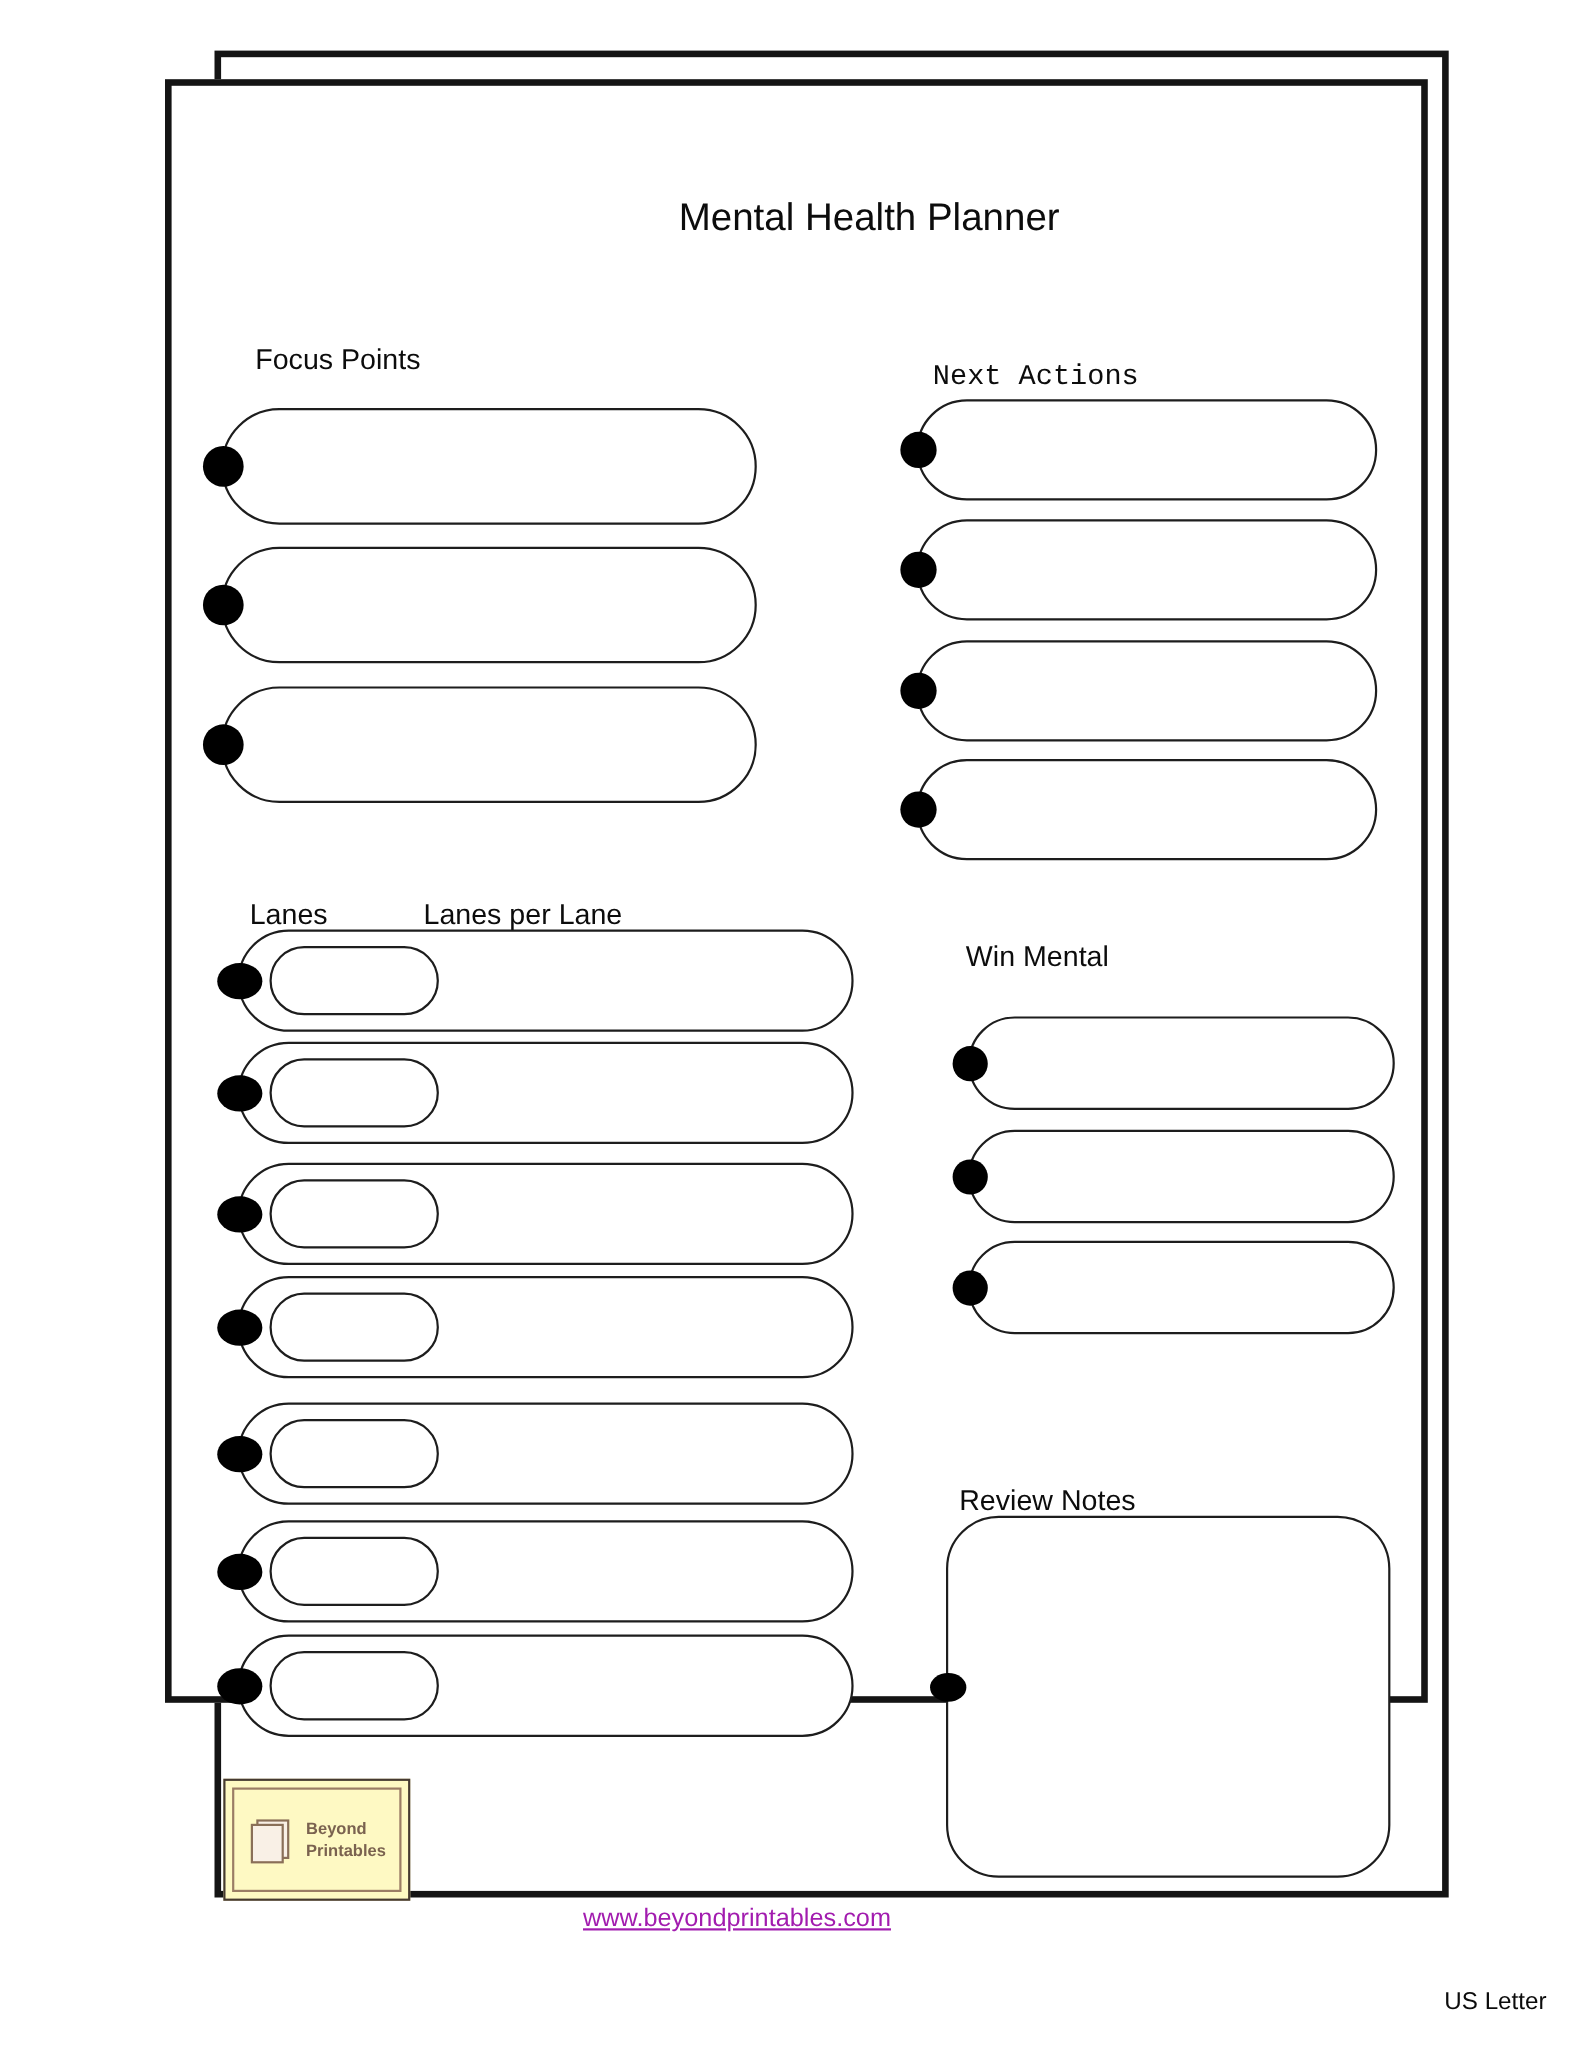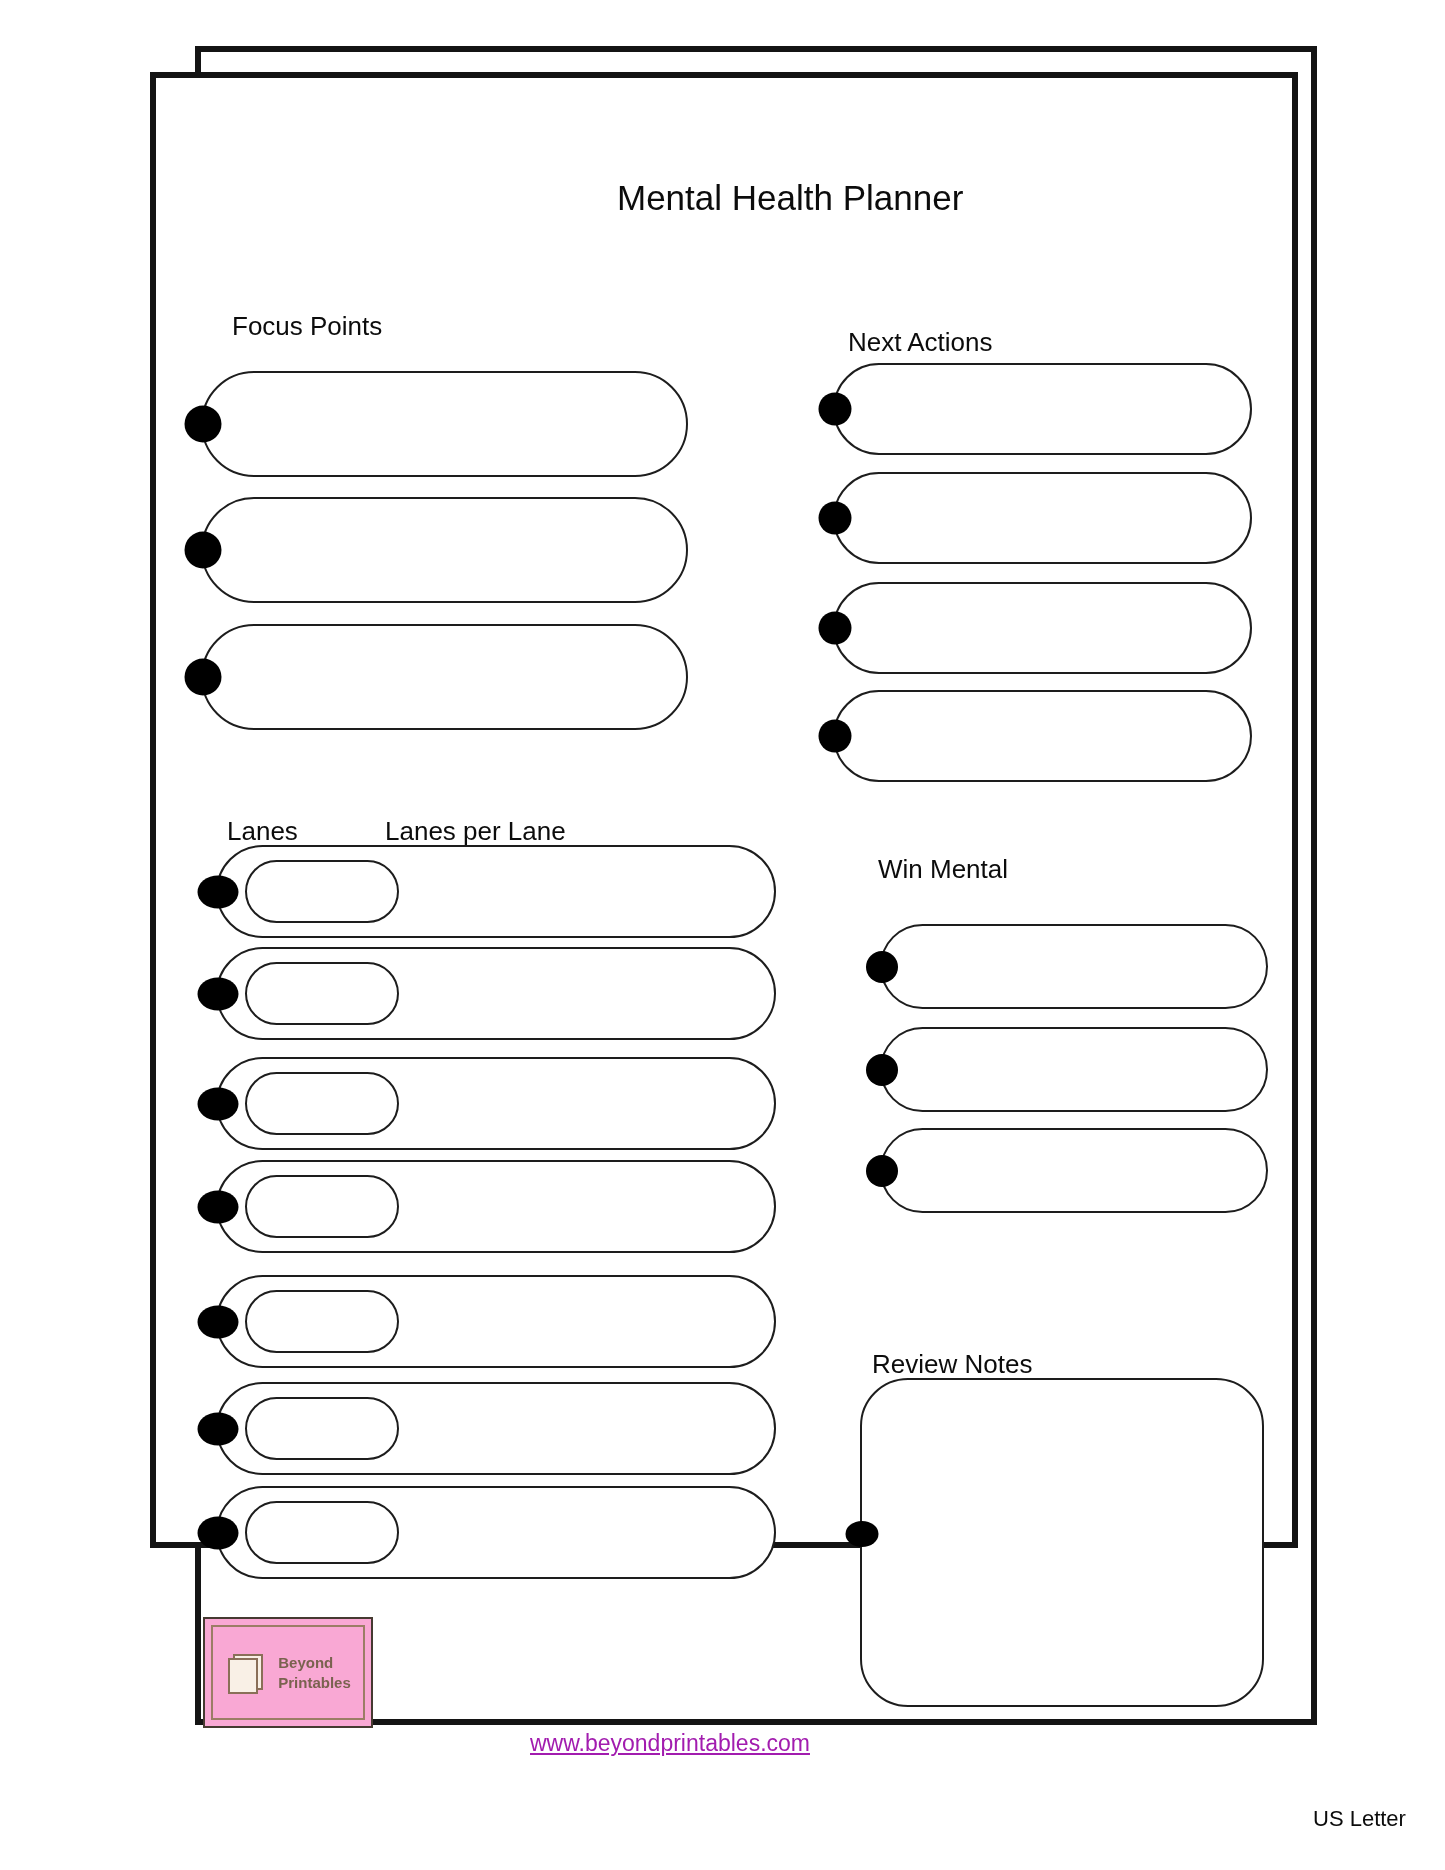--- a/index.html
+++ b/index.html
@@ -18,21 +18,21 @@
   .na .dot{width:33px;height:33px;}
   .lane .dot{width:41px;height:33px;}
   .wt .dot{width:32px;height:32px;}
   .inner-pill{position:absolute;left:27px;top:13px;width:154px;height:63px;box-sizing:border-box;
     border:2px solid #1d1d1d;border-radius:999px;background:#fff;}
   #review-notes-box{position:absolute;left:704px;top:1300px;width:404px;height:329px;box-sizing:border-box;
     border:2px solid #1d1d1d;border-radius:48px;background:#fff;}
   #review-notes-dot{position:absolute;left:0;top:154px;transform:translate(-50%,-50%);
     width:33px;height:26px;background:#000;border-radius:50%;}
   #brand-logo{position:absolute;left:47px;top:1539px;width:170px;height:111px;box-sizing:border-box;
-    background:#f9a8d4;border:2px solid #46healthy3a31;border:2px solid #463a31;padding:6px;}
+    background:#fef9c3;border:2px solid #46healthy3a31;border:2px solid #463a31;padding:6px;}
   #brand-logo .logo-frame{box-sizing:border-box;width:100%;height:100%;border:2px solid #9b7d65;
     display:flex;align-items:center;justify-content:center;gap:9px;}
   #brand-logo .logo-text{color:#7a624f;font-size:15px;line-height:1.3;font-weight:bold;}
   #footer-url{position:absolute;left:374px;top:1652px;font-size:23px;color:#a21caf;text-decoration:underline;cursor:pointer;}
   #page-size-label{position:absolute;left:1313px;top:1806px;font-size:22px;color:#0c0c0c;white-space:nowrap;}
 </style>
 </head>
 <body>
 
 <div class="sheet" id="back-page"></div>
@@ -46,21 +46,21 @@
         <span class="dot"></span>
       </div>
       <div class="cap fp" style="left: 45px; top: 419px; width: 487px; height: 106px;">
         <span class="dot"></span>
       </div>
       <div class="cap fp" style="left: 45px; top: 546px; width: 487px; height: 106px;">
         <span class="dot"></span>
       </div>
     </div>
 
-  <div class="heading" style="left:692px;top:250px;">Next Actions</div>
+  <div class="heading" style="left:692px;top:250px;font-family:Liberation Mono, monospace;">Next Actions</div>
   <div id="na-rows">
       <div class="cap na" style="left: 677px; top: 285px; width: 419px; height: 92px;">
         <span class="dot"></span>
       </div>
       <div class="cap na" style="left: 677px; top: 394px; width: 419px; height: 92px;">
         <span class="dot"></span>
       </div>
       <div class="cap na" style="left: 677px; top: 504px; width: 419px; height: 92px;">
         <span class="dot"></span>
       </div>

